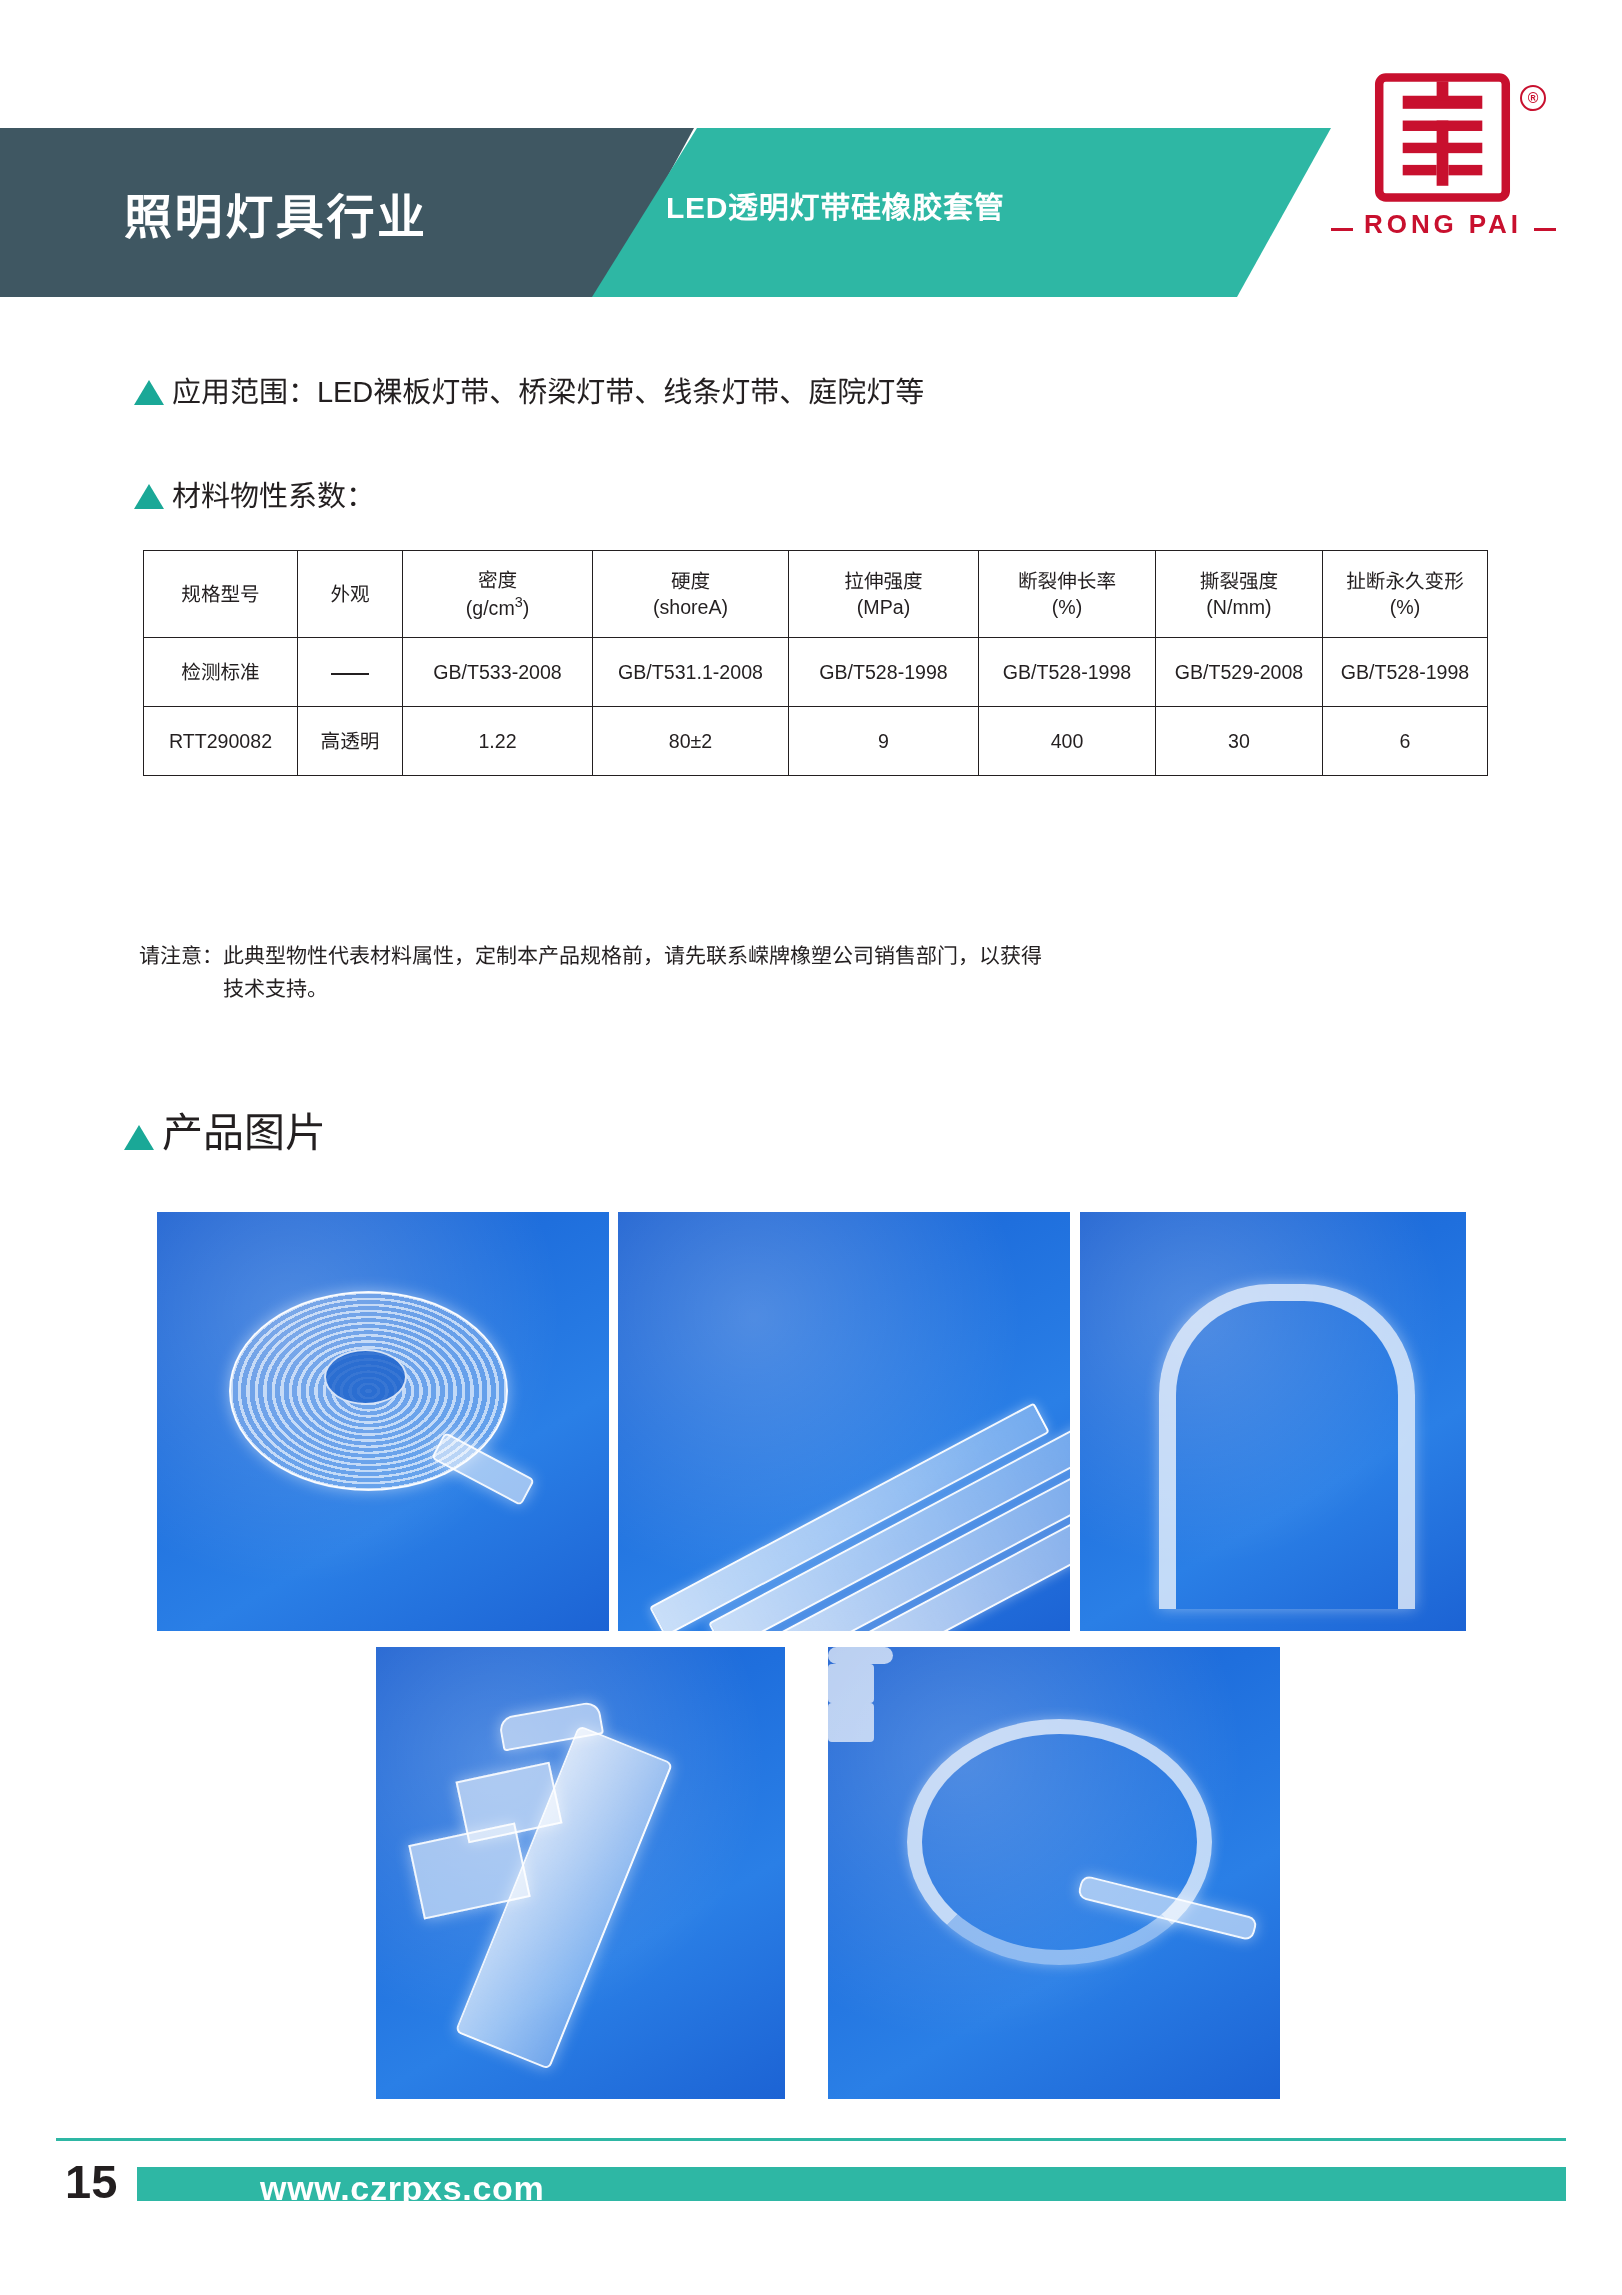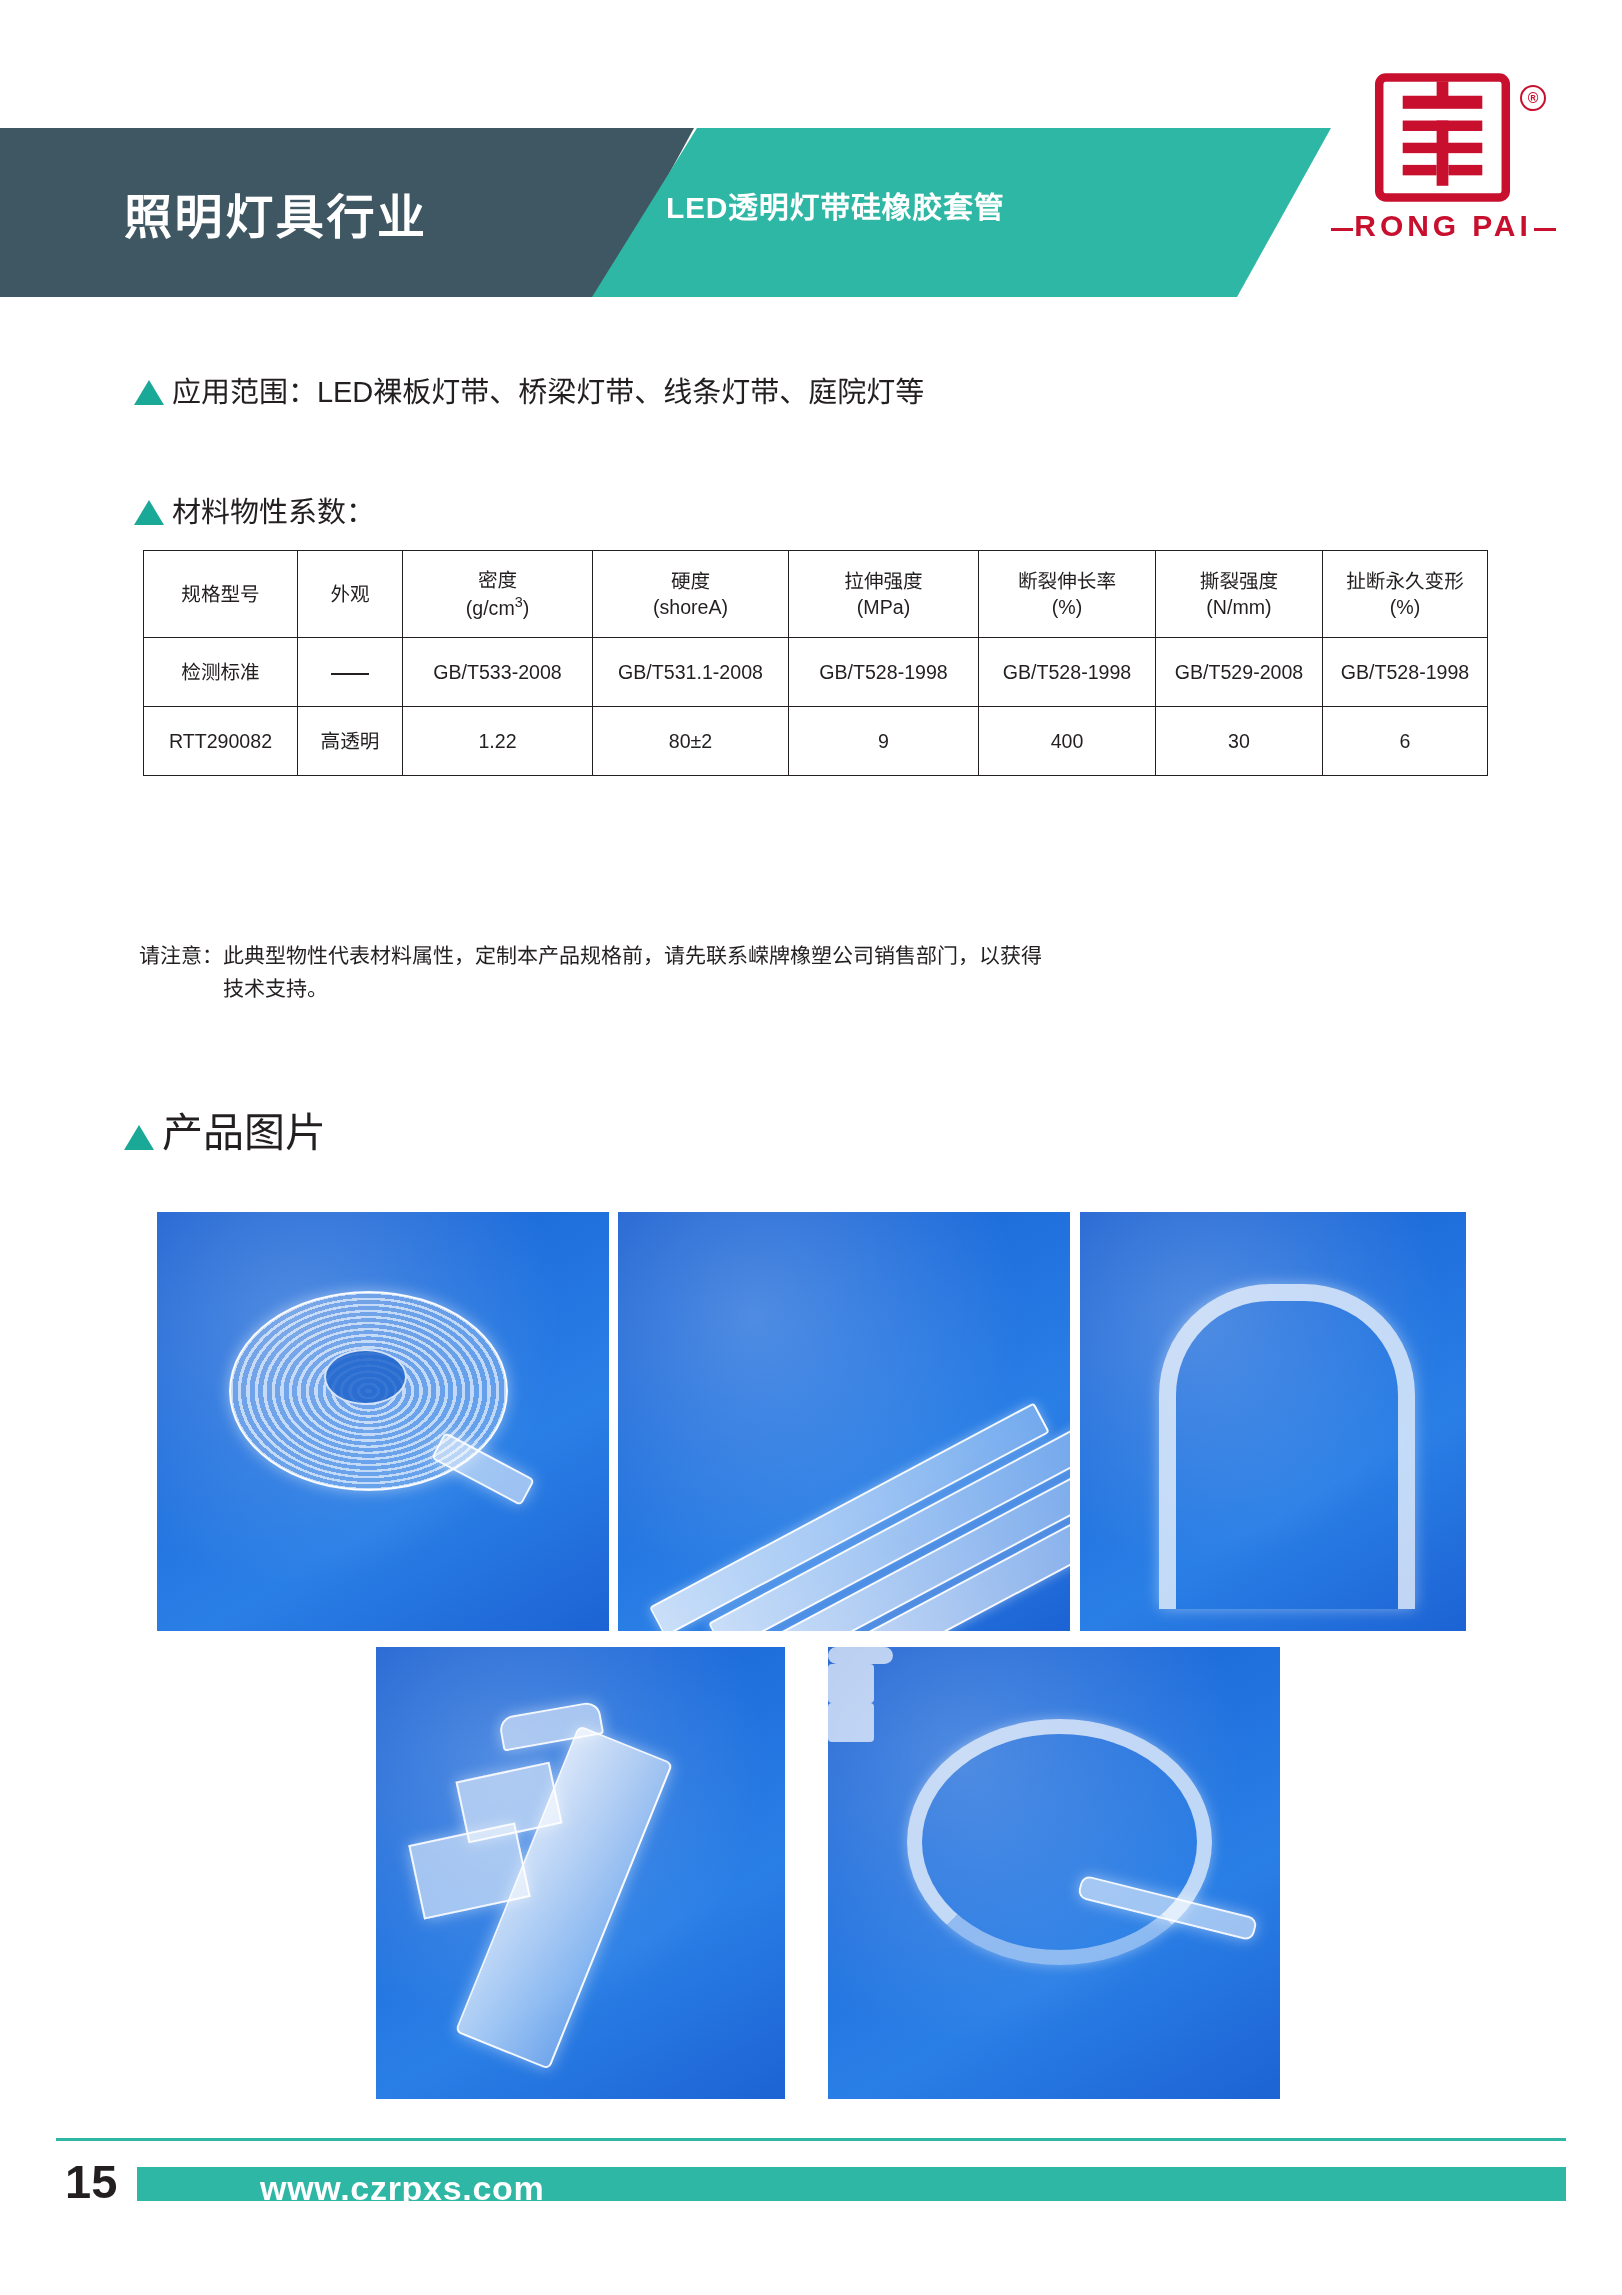--- a/index.html
+++ b/index.html
@@ -92,21 +92,21 @@
     text-align: center;
     font-weight: bold;
   }
   .logo-text {
     position: absolute;
     top: 137px;
     left: 0;
     width: 216px;
     text-align: center;
     color: #c8102e;
-    font-size: 30px;
+    font-size: 26px;
     font-weight: bold;
     letter-spacing: 3.9px;
     white-space: nowrap;
   }
   .logo-rule {
     position: absolute;
     top: 156px;
     width: 22px;
     height: 3.3px;
     background: #c8102e;
@@ -125,21 +125,21 @@
     vertical-align: -2.6px;
     margin-right: 7.9px;
   }
   .heading {
     position: absolute;
     font-size: 29px;
     color: #231f20;
     white-space: nowrap;
   }
   #app-scope { top: 368px; left: 134px; }
-  #mat-props { top: 488px; left: 134px; }
+  #mat-props { top: 472px; left: 134px; }
   #prod-pics { top: 1099px; left: 124px; font-size: 41px; }
 
   
   .table-wrap {
     position: absolute;
     top: 550px;
     left: 143px;
     width: 1231px;
   }
   table.spec {

